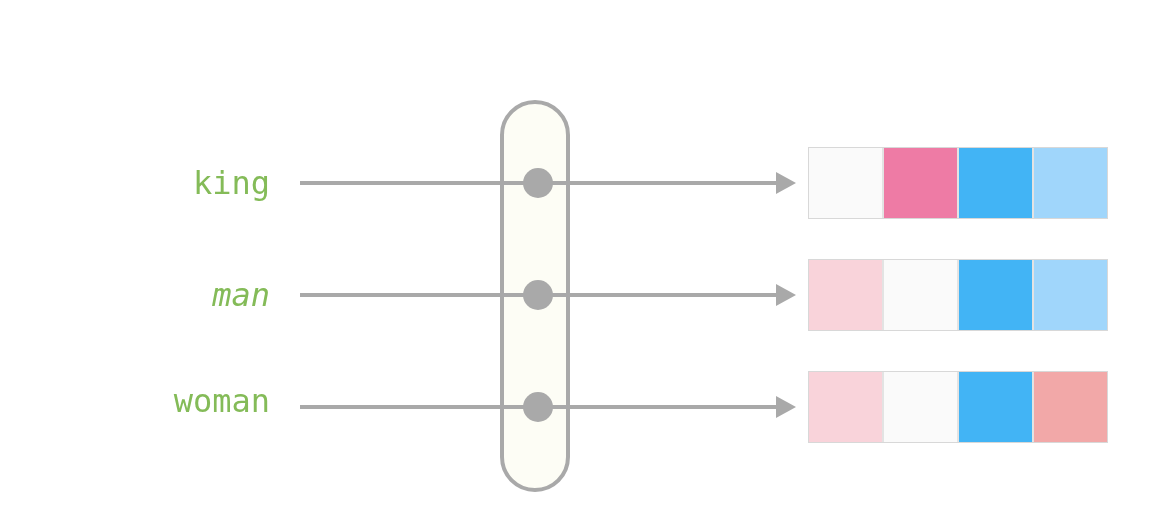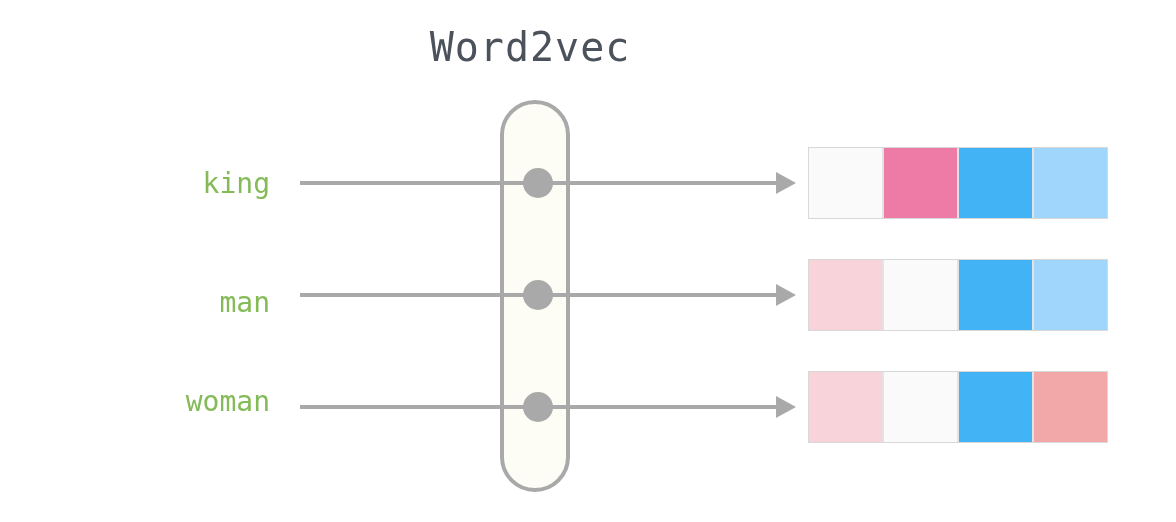--- a/index.html
+++ b/index.html
@@ -36,21 +36,21 @@
     white-space: nowrap;
   }
 
   
   .word-label {
     position: absolute;
     left: 40px;
     width: 230px;
     text-align: right;
     font-family: "DejaVu Sans Mono", "Liberation Mono", monospace;
-    font-size: 28px;
+    font-size: 32px;
     color: #84bb58;
     white-space: nowrap;
     transform: translateY(-50%);
   }
 
   
   .conn-line {
     position: absolute;
     left: 300px;
     width: 478px;
@@ -110,38 +110,37 @@
   }
   .vector .cell:last-child {
     border-right: none;
   }
 </style>
 </head>
 <body>
 
 <div id="diagram">
 
-  <div class="title">Word2vec</div>
 
   <div class="capsule"></div>
 
   <div id="rows-layer">
       <div class="conn-line" style="top: 183px;"></div>
       <div class="arrow-head" style="top: 183px;"></div>
       <div class="word-label" style="top: 183px;">king</div>
       <div class="node-dot" style="top: 183px;"></div>
       <div class="vector" style="top: 183px;">
         <div class="cell" style="background: rgb(250, 250, 250);"></div>
         <div class="cell" style="background: rgb(238, 123, 165);"></div>
         <div class="cell" style="background: rgb(66, 180, 245);"></div>
         <div class="cell" style="background: rgb(160, 214, 251);"></div>
       </div>
       <div class="conn-line" style="top: 295px;"></div>
       <div class="arrow-head" style="top: 295px;"></div>
-      <div class="word-label" style="top: 302px;">man</div>
+      <div class="word-label" style="top: 295px; font-style: italic;">man</div>
       <div class="node-dot" style="top: 295px;"></div>
       <div class="vector" style="top: 295px;">
         <div class="cell" style="background: rgb(249, 211, 218);"></div>
         <div class="cell" style="background: rgb(250, 250, 250);"></div>
         <div class="cell" style="background: rgb(66, 180, 245);"></div>
         <div class="cell" style="background: rgb(160, 214, 251);"></div>
       </div>
       <div class="conn-line" style="top: 407px;"></div>
       <div class="arrow-head" style="top: 407px;"></div>
       <div class="word-label" style="top: 401px;">woman</div>

